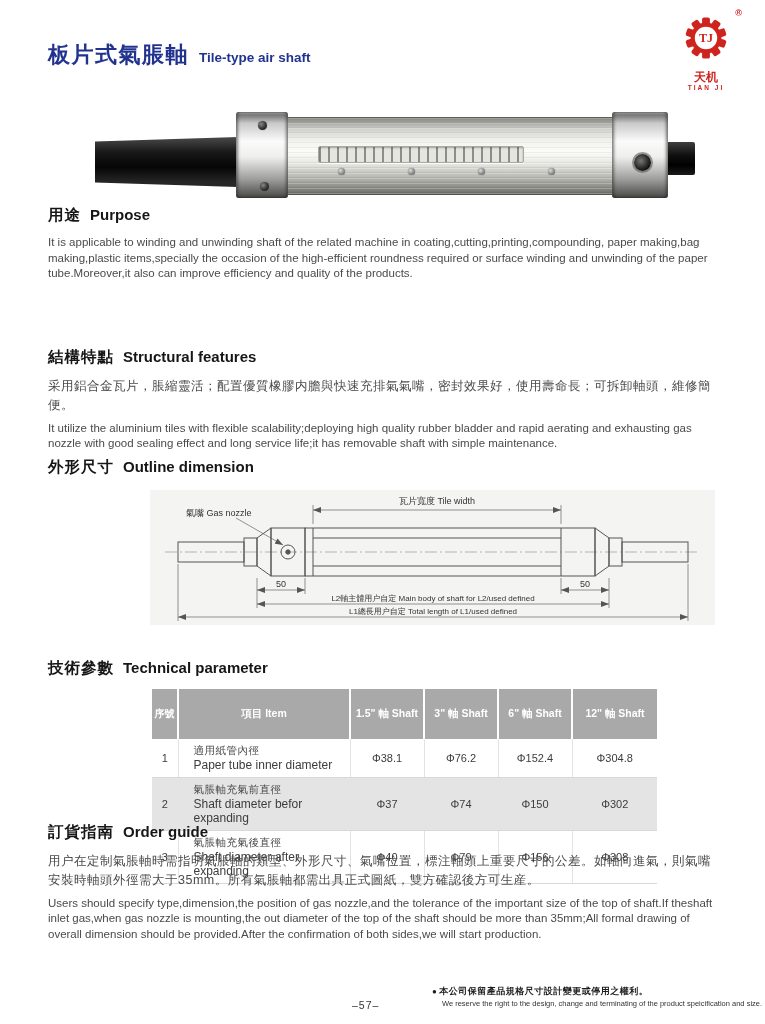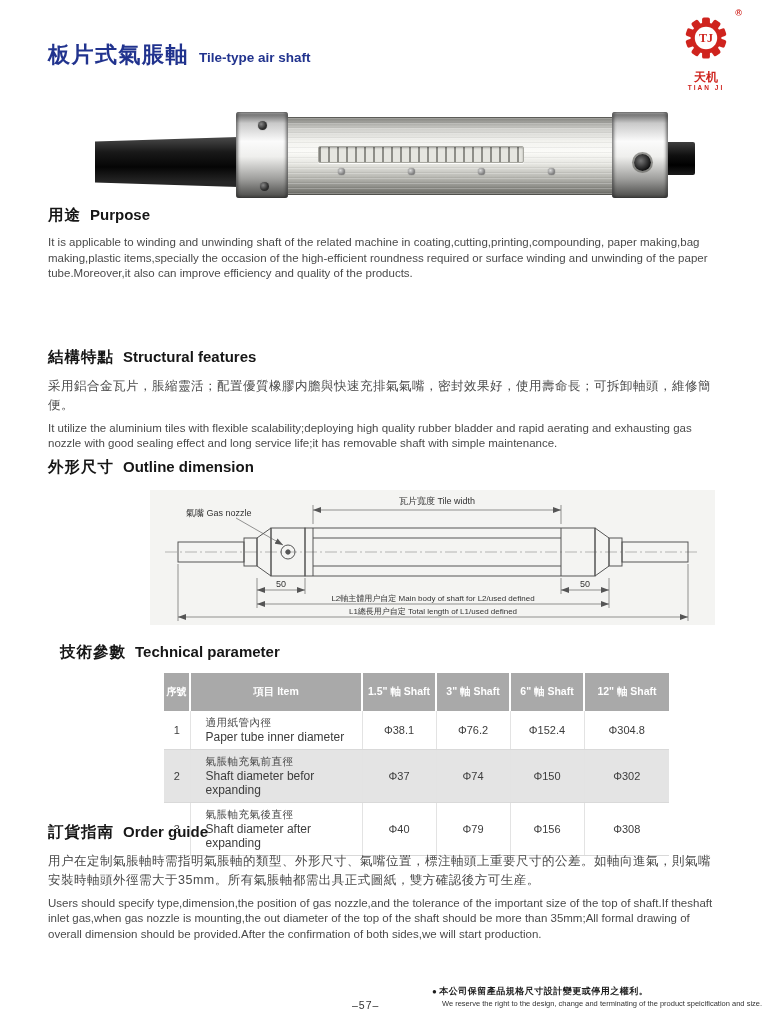--- a/index.html
+++ b/index.html
@@ -44,31 +44,31 @@
     background:linear-gradient(180deg,#3f3f3f,#101010 40%,#000 70%,#1b1b1b);}
 
   
   .section{position:absolute;left:48px;width:672px;}
   .sec-head{display:flex;align-items:baseline;gap:9px;color:#161616;font-weight:bold;margin:0 0 9px 0;}
   .sec-head .zh{font-size:15.5px;letter-spacing:1px;}
   .sec-head .en{font-size:15px;}
   p.zh{font-size:12.5px;line-height:1.55;color:#4a4a4a;margin:0 0 5px 0;letter-spacing:.5px;}
   p.en{font-size:11.5px;line-height:1.36;color:#4a4a4a;margin:0;}
   .sec-purpose{top:205px;} .sec-features{top:347px;} .sec-outline{top:457px;}
-  .sec-params{top:642px;margin-left:12px;} .sec-order{top:822px;}
+  .sec-params{top:658px;} .sec-order{top:822px;}
 
   
   .drawing{margin:12px 0 0 102px;width:565px;height:135px;background:#f4f4f2;}
   .drawing svg{display:block;width:100%;height:100%;}
   .drawing text{fill:#333;font-family:"Liberation Sans","DejaVu Sans",sans-serif;}
 
   
   .param-table{margin:10px 0 0 104px;border-collapse:collapse;table-layout:fixed;width:505px;}
   .param-table th{background:#a9a9a9;color:#fff;font-weight:bold;font-size:10.5px;
-    padding:12px 0;white-space:nowrap;border-left:2px solid #fff;}
+    padding:18px 0;white-space:nowrap;border-left:2px solid #fff;}
   .param-table th.seq{font-size:10px;line-height:1.15;white-space:normal;padding:3px 2px;border-left:none;}
   .param-table td{border-bottom:1px solid #d9d9d9;border-left:1px solid #e3e3e3;
     font-size:11px;color:#3c3c3c;text-align:center;padding:5px 4px;}
   .param-table td:first-child{border-left:none;}
   .param-table td.item{text-align:left;padding-left:15px;}
   .param-table .item-zh{font-size:10.5px;color:#4a4a4a;letter-spacing:.5px;}
   .param-table .item-en{font-size:12px;color:#3c3c3c;}
   .param-table tbody tr.alt{background:#e4e4e4;}
   .param-table tbody tr{background:#fff;}
 

